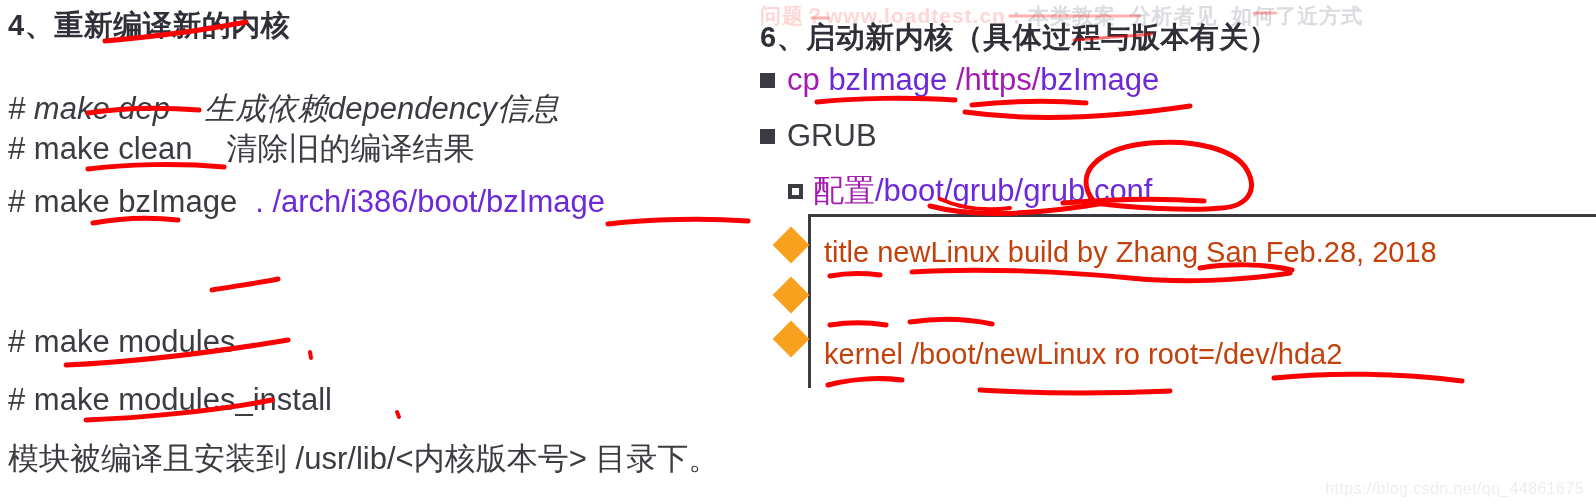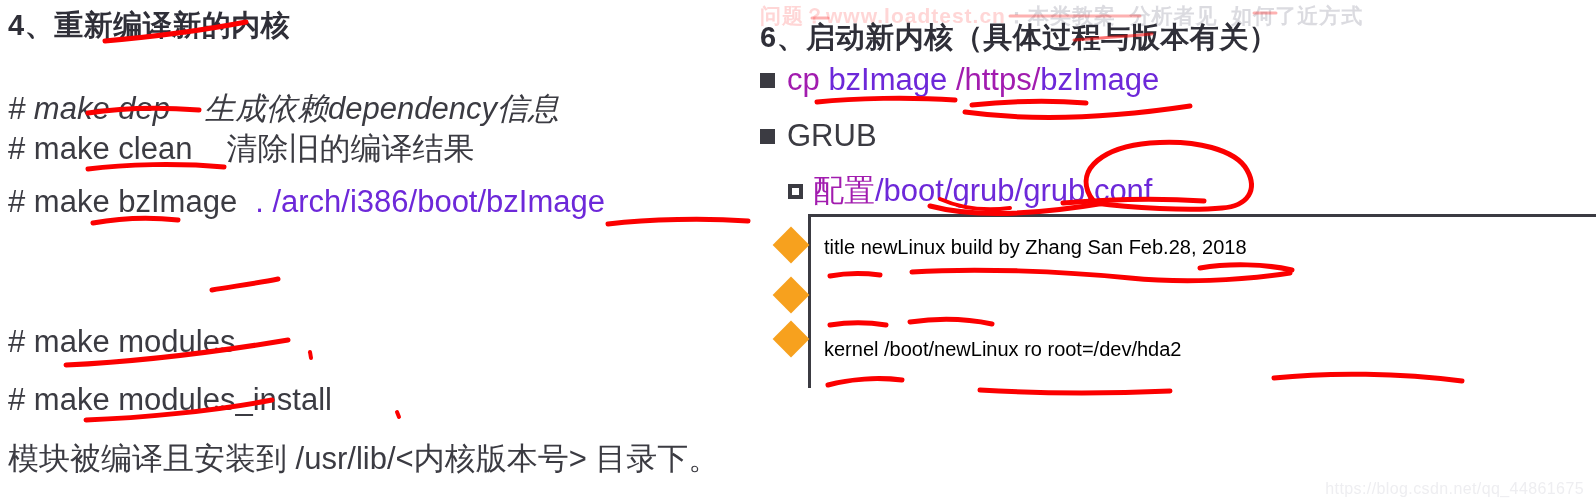--- a/index.html
+++ b/index.html
@@ -70,21 +70,21 @@
   }
 
   
   #grub-box{
     position:absolute;left:48px;top:214px;width:800px;height:178px;
     border:3px solid #3b3b42;border-right:none;box-sizing:border-box;
     background:transparent;
   }
   .cfg-line{
     position:absolute;
-    font-size:20px;color:#000000;white-space:nowrap;
+    font-size:29px;color:#c2410c;white-space:nowrap;
     left:64px;
   }
   #cfg0{top:236px;}
   #cfg1{top:288px;}
   #cfg2{top:338px;}
   .diamond{
     position:absolute;left:18px;width:26px;height:26px;
     background:#f7a11e;transform:rotate(45deg);
   }
   #dia0{top:232px;}

